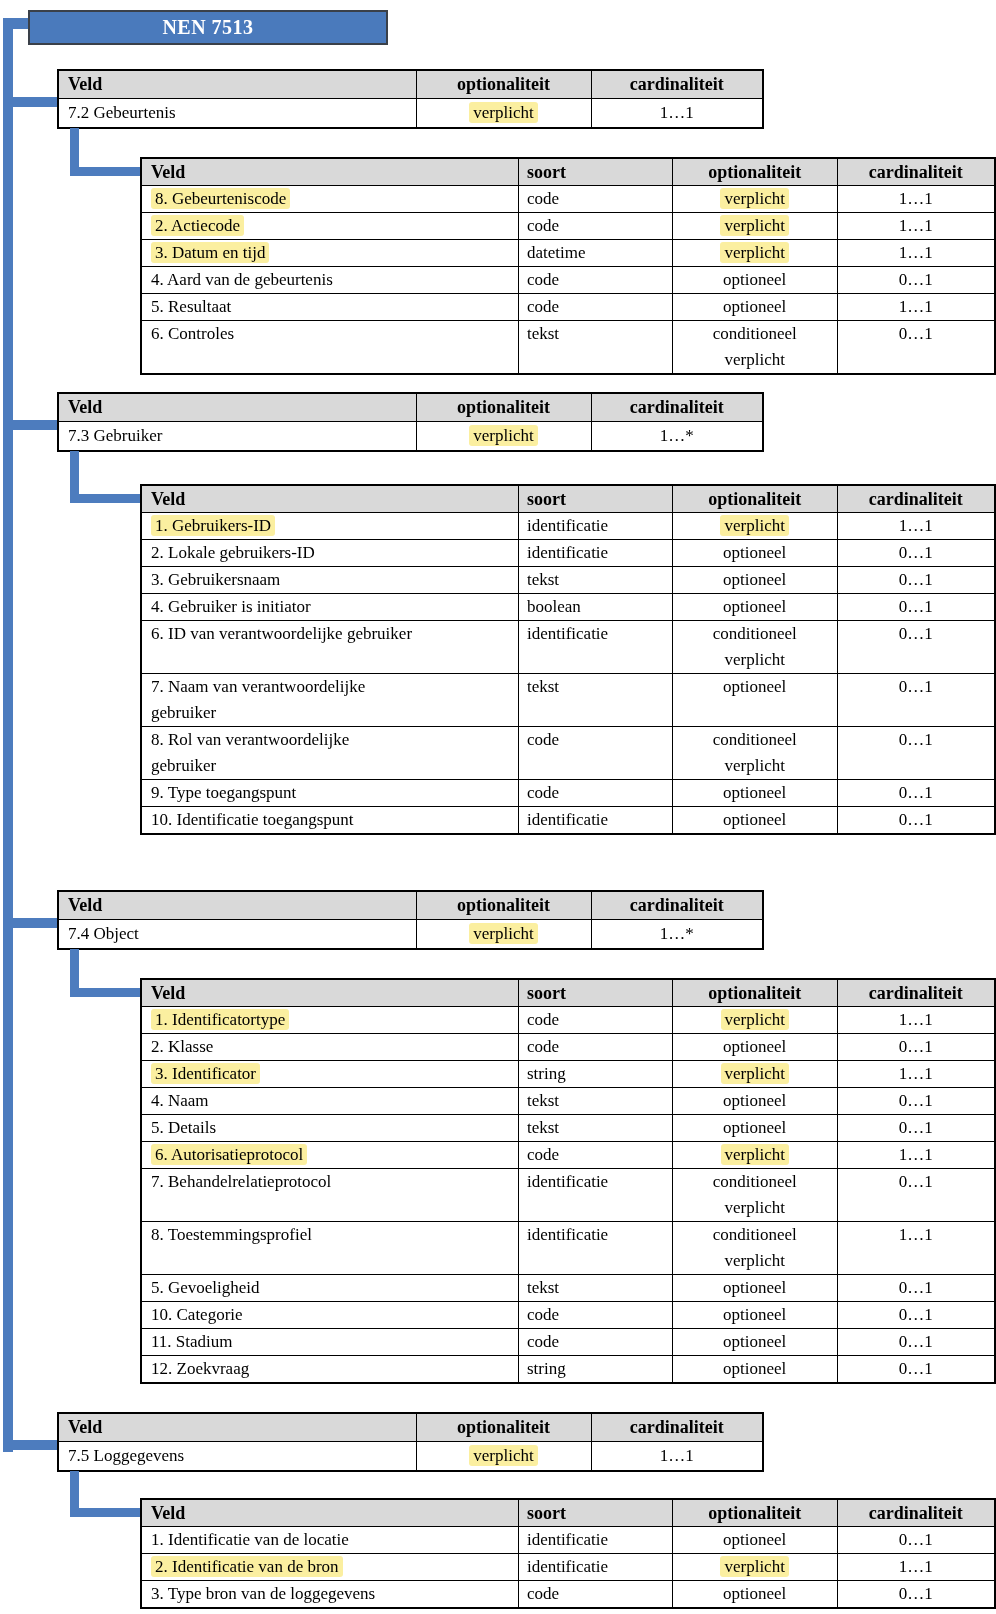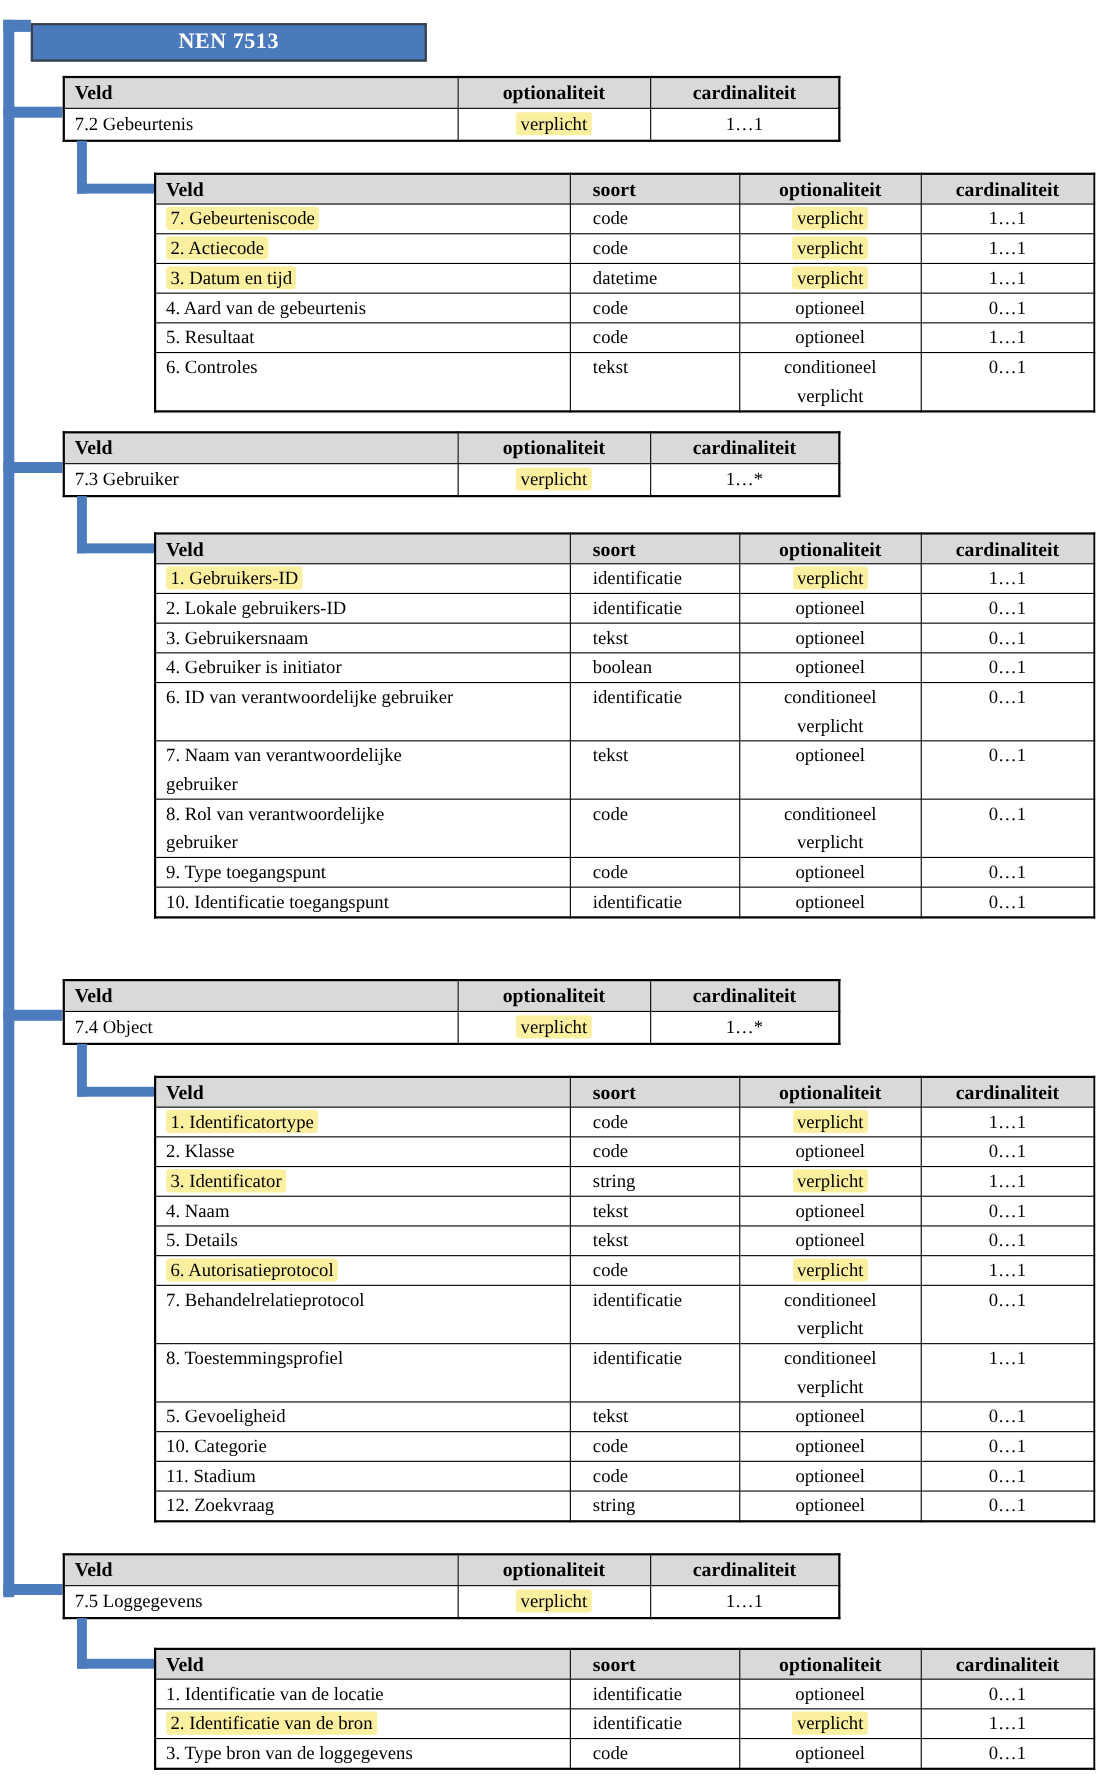--- a/index.html
+++ b/index.html
@@ -1,32 +1,32 @@
 <!DOCTYPE html>
 <html><head>
 <meta charset="utf-8">
 <style>
   html,body{margin:0;padding:0;background:#ffffff;}
   #canvas{position:relative;width:996px;height:1614px;background:#ffffff;overflow:hidden;
           font-family:"Liberation Serif", serif;color:#000;}
   .line{position:absolute;background:#4d7cbe;}
-  #title-box{position:absolute;left:28px;top:21px;width:360px;height:35px;background:#4a7abc;
+  #title-box{position:absolute;left:28px;top:10px;width:360px;height:35px;background:#4a7abc;
              border:2px solid #3a4049;box-sizing:border-box;display:flex;align-items:center;justify-content:center;}
   #title-box span{color:#ffffff;font-weight:bold;font-size:20px;letter-spacing:.5px;}
   table{border-collapse:collapse;table-layout:fixed;position:absolute;background:#fff;
         border:2px solid #000;}
   th,td{border:1px solid #000;overflow:hidden;vertical-align:top;padding:0;}
   th{background:#d9d9d9;font-weight:bold;font-size:18px;text-align:left;}
   td{font-size:17px;}
   .parent-table th{line-height:27px;height:27px;}
   .parent-table td{line-height:28px;height:28px;}
   .sub-table th{line-height:26px;height:26px;}
   .sub-table td{line-height:26px;}
   .c-veld{padding-left:9px;}
-  .c-soort{padding-left:20px;}
+  .c-soort{padding-left:8px;}
   .c-opt,.c-card{text-align:center;padding-left:0;}
   .hl{background:#fbefa0;padding:1px 4px;border-radius:3px;-webkit-box-decoration-break:clone;box-decoration-break:clone;}
 </style>
 </head>
 <body>
 
 <div id="canvas">
   <div class="line" style="left:3px;top:18px;width:10px;height:1434px;"></div>
   <div class="line" style="left:3px;top:18px;width:25px;height:11px;"></div>
   <div id="title-box">
@@ -68,21 +68,21 @@
       <thead>
         <tr>
           <th class="c-veld">Veld</th>
           <th class="c-soort">soort</th>
           <th class="c-opt">optionaliteit</th>
           <th class="c-card">cardinaliteit</th>
         </tr>
       </thead>
       <tbody class="sub-body">
             <tr>
-              <td class="c-veld"><span class="hl">7. Gebeurteniscode</span></td>
+              <td class="c-veld"><span class="hl">8. Gebeurteniscode</span></td>
               <td class="c-soort">code</td>
               <td class="c-opt"><span class="hl">verplicht</span></td>
               <td class="c-card">1…1</td>
             </tr>
             <tr>
               <td class="c-veld"><span class="hl">2. Actiecode</span></td>
               <td class="c-soort">code</td>
               <td class="c-opt"><span class="hl">verplicht</span></td>
               <td class="c-card">1…1</td>
             </tr>

